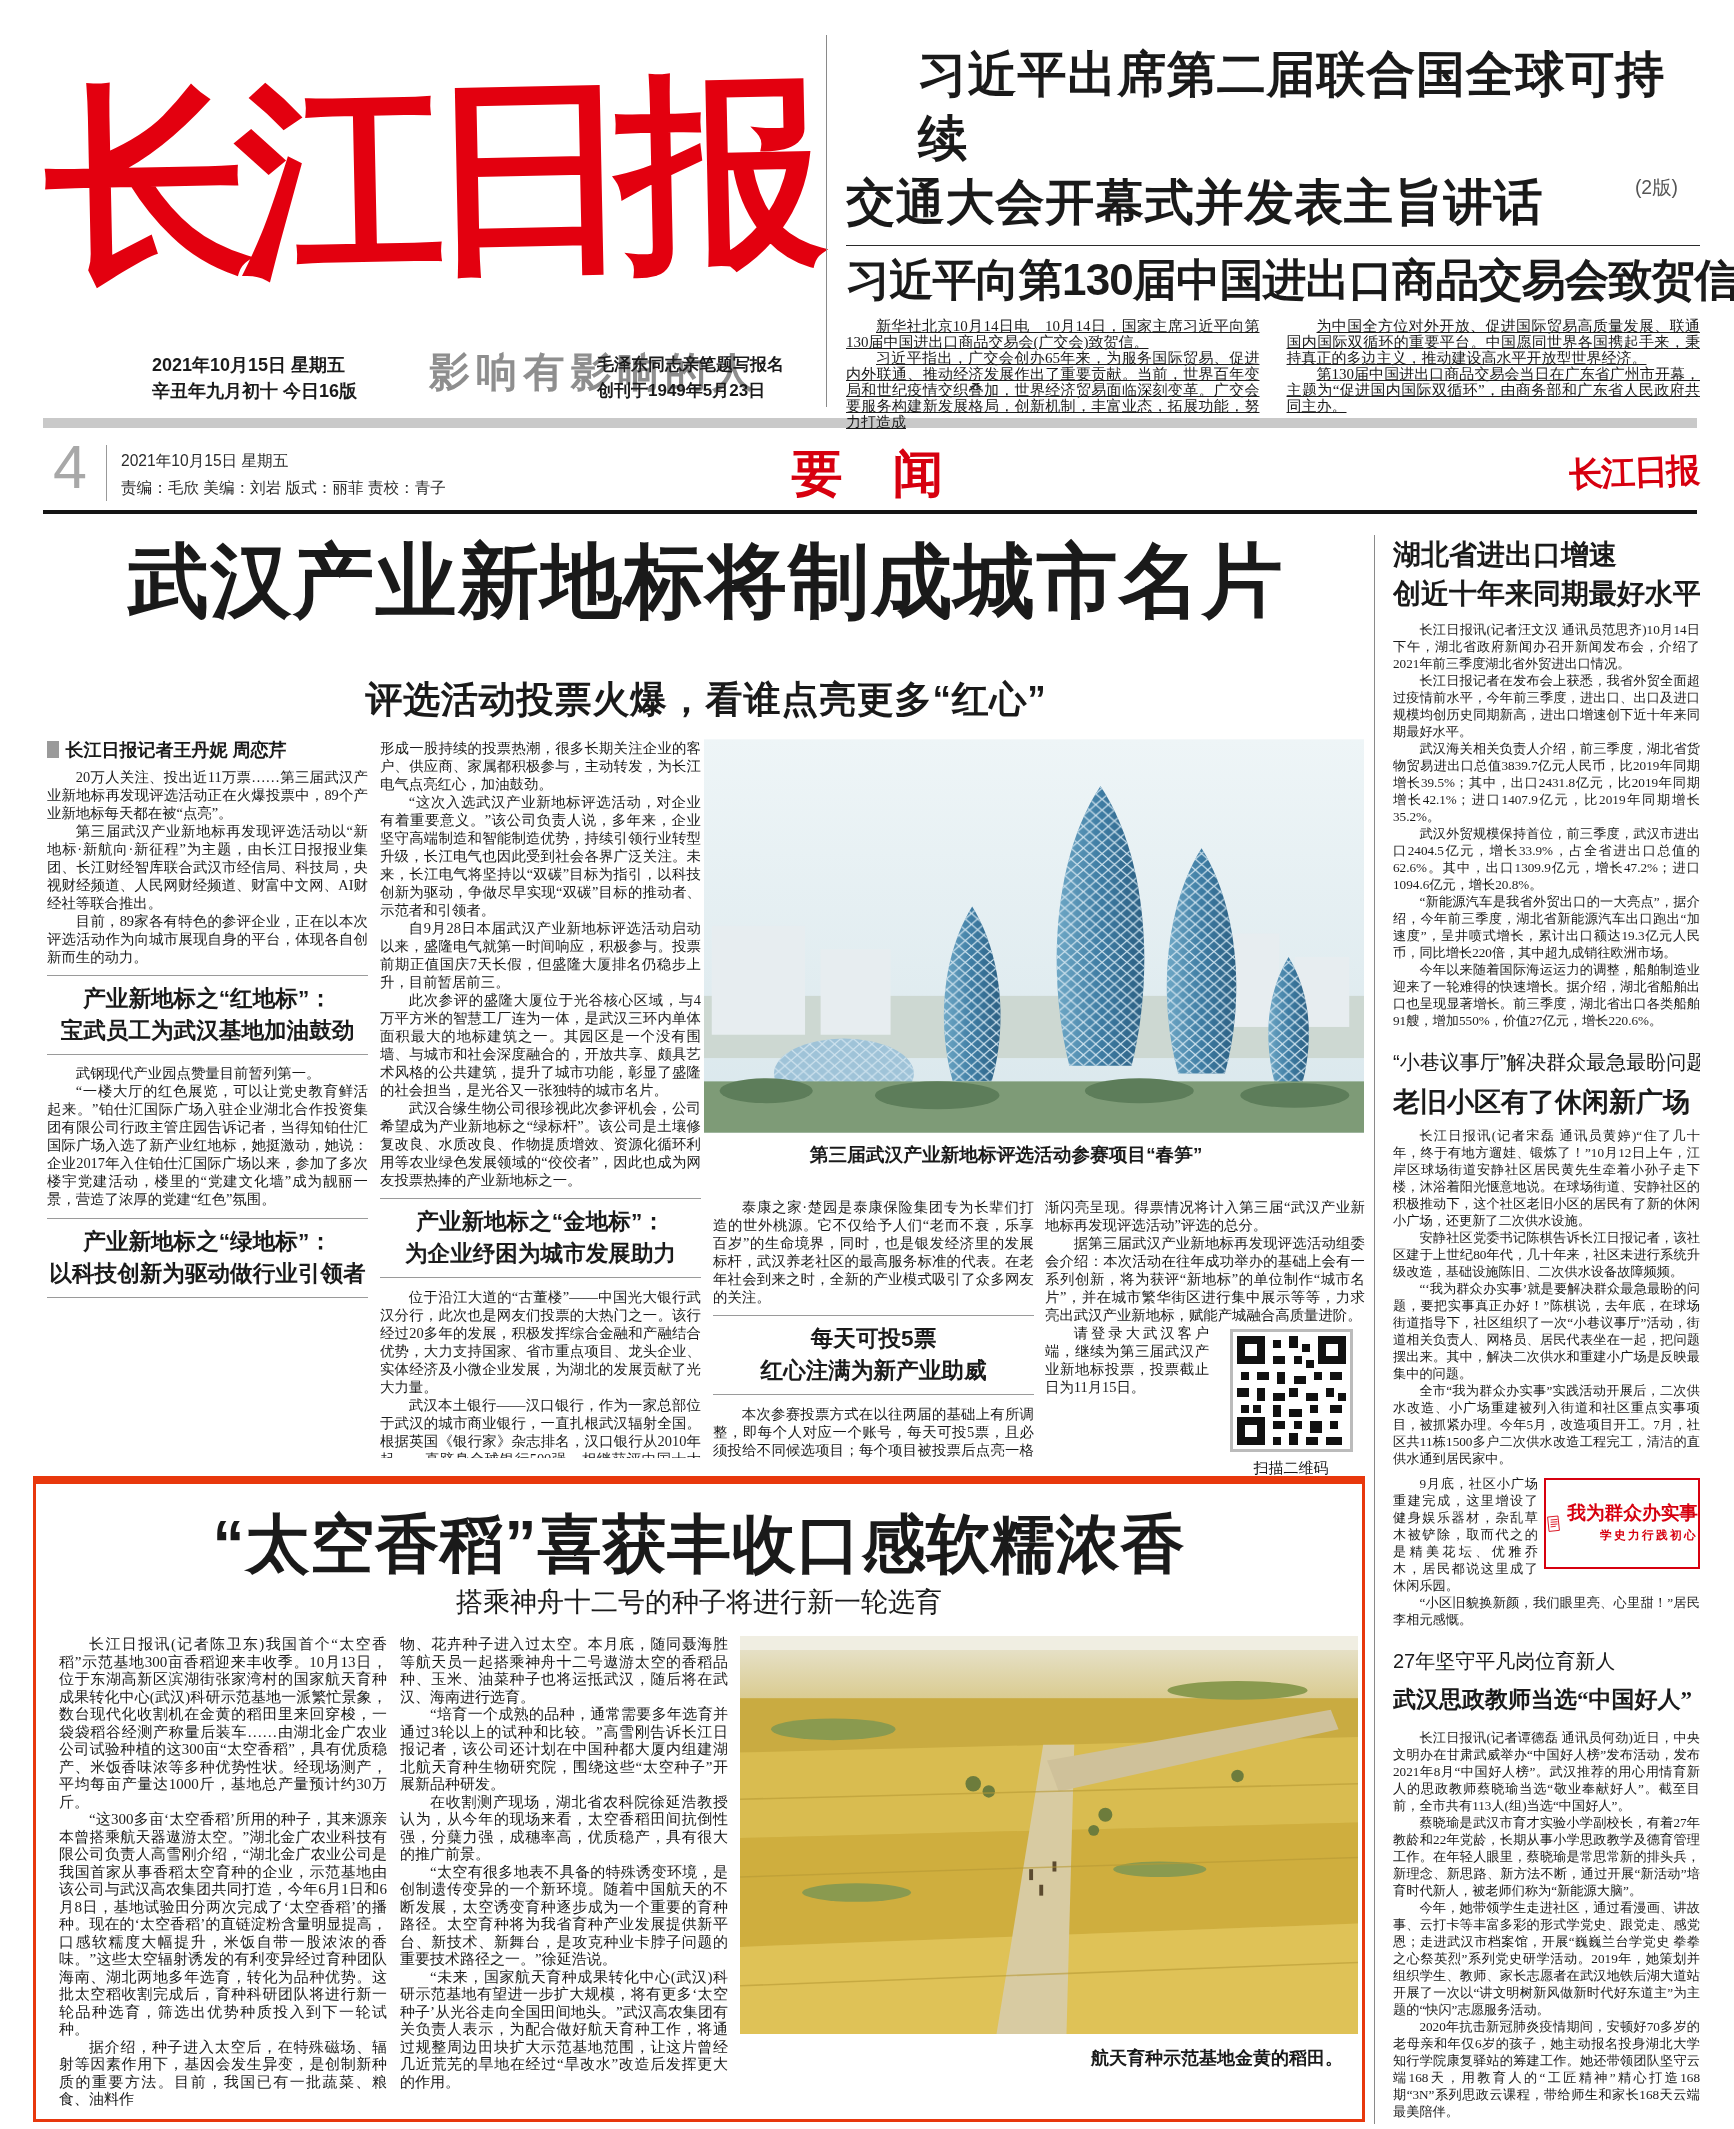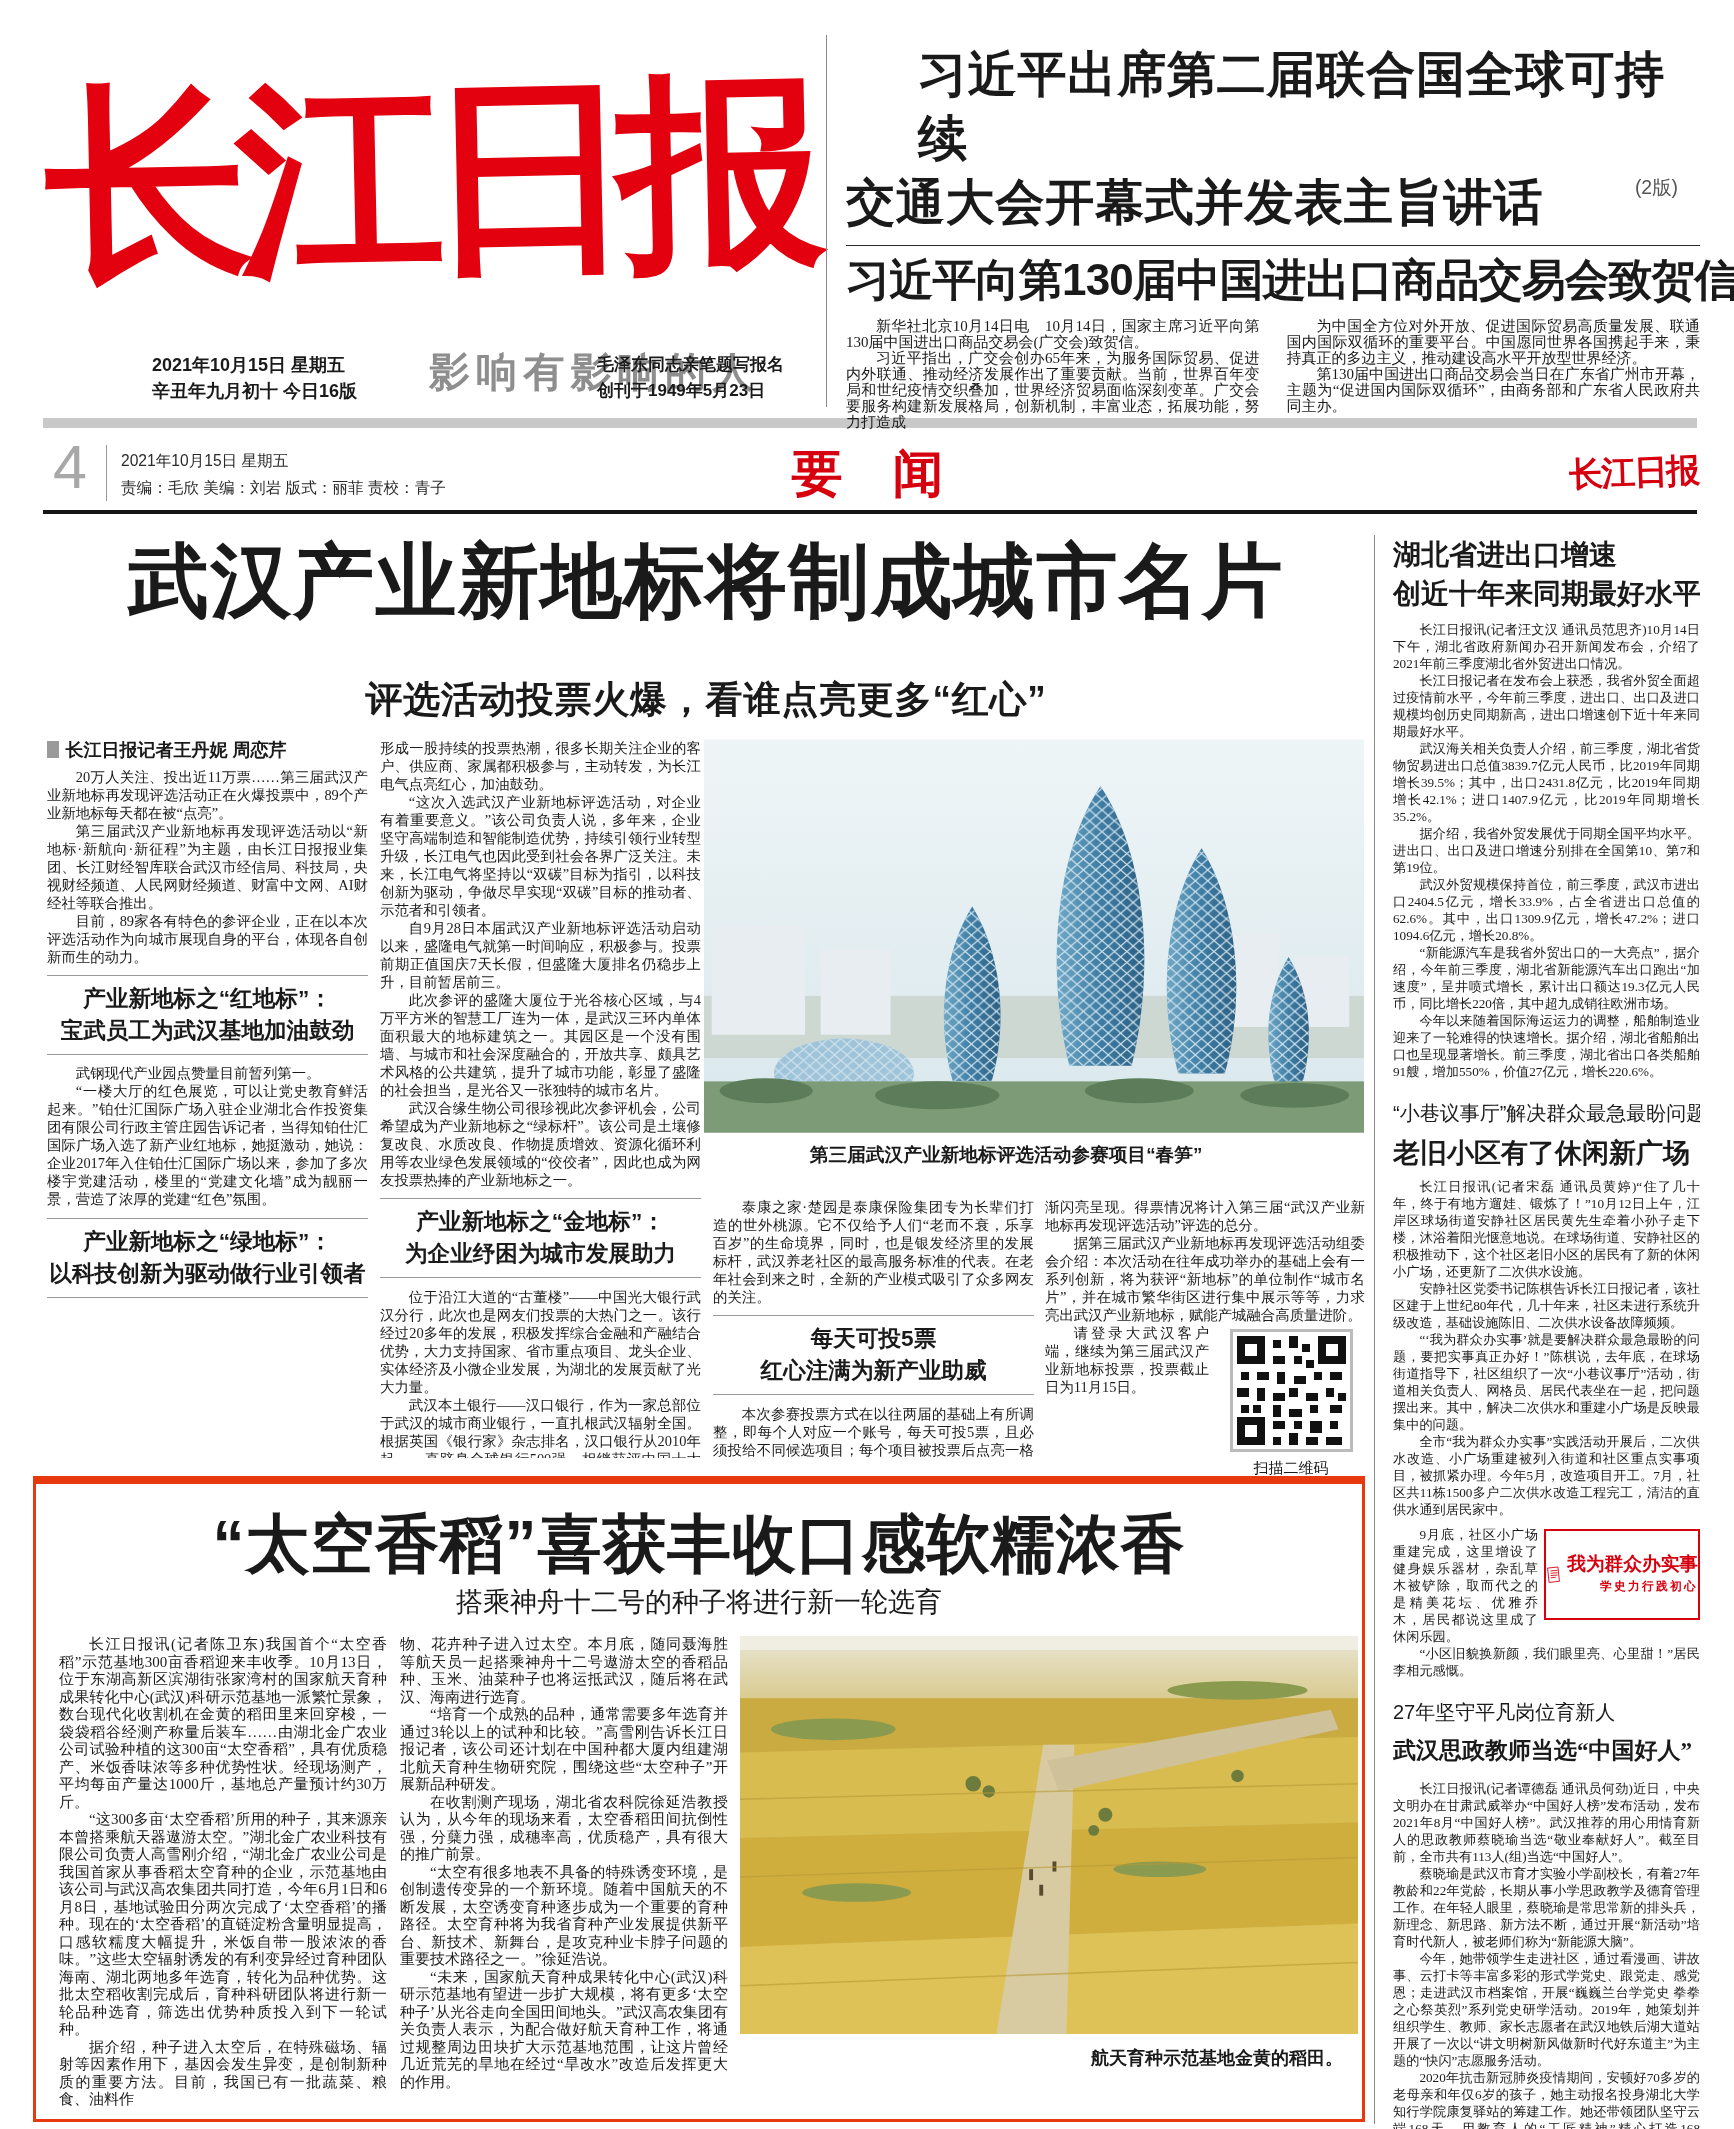--- a/index.html
+++ b/index.html
@@ -17,21 +17,21 @@
   #mast-founder{left:597px;top:352px;font-size:17px;line-height:26px;font-weight:bold;}
   #mast-vline{left:826px;top:35px;width:0.8px;height:372px;background:#8a8a8a;}
   #gray-band{left:43px;top:418px;width:1654px;height:10px;background:#c9c9c9;}
   
   #topnews{left:846px;top:37px;width:854px;}
   #tn-h1a{font-size:49px;font-weight:900;letter-spacing:0.8px;margin:4.7px 0 0 72px;line-height:64px;}
   #tn-h1b{font-size:49px;font-weight:900;letter-spacing:0.8px;line-height:64px;}
   #tn-pageref{position:absolute;right:22px;top:137px;font-size:19.4px;color:#555;}
   #tn-rule{border:none;border-top:1.6px solid #2a2a2a;margin:11px 0 7.8px 0;}
   #tn-h2{font-size:44px;font-weight:900;letter-spacing:-0.8px;line-height:54px;white-space:nowrap;}
-  #tn-body{display:flex;gap:27px;margin-top:11px;}
+  #tn-body{display:flex;gap:27px;margin-top:11px;text-decoration:underline;}
   #tn-body .tncol{width:417px;font-size:15px;line-height:16px;text-align:justify;}
   #tn-body p{margin:0;text-indent:2em;}
   
   #ph-num{left:53px;top:436px;font-size:61px;color:#a8a8a8;line-height:62px;}
   #ph-vline{left:106px;top:445px;width:0.8px;height:56px;background:#999;}
   #ph-info{left:121px;top:448px;font-size:15.6px;line-height:26.5px;color:#2a2a2a;}
   #ph-section{left:0;top:440px;width:1735px;text-align:center;color:#d7000f;
       font-size:51px;font-weight:900;letter-spacing:50px;text-indent:50px;}
   #ph-logo{right:36px;top:450px;color:#d7000f;font-family:"DejaVu Serif",serif;
       font-weight:bold;font-size:34px;transform:rotate(-2deg);letter-spacing:-1.6px;}
@@ -308,21 +308,20 @@
   <div id="sb-vline" class="abs"></div>
   <div id="sidebar" class="abs">
 
     <div class="sb-art">
       <div class="sb-title1">湖北省进出口增速</div>
       <div class="sb-title1">创近十年来同期最好水平</div>
       <div class="sb-body">
           <p class="para">长江日报讯(记者汪文汉  通讯员范思齐)10月14日下午，湖北省政府新闻办召开新闻发布会，介绍了2021年前三季度湖北省外贸进出口情况。</p>
           <p class="para">长江日报记者在发布会上获悉，我省外贸全面超过疫情前水平，今年前三季度，进出口、出口及进口规模均创历史同期新高，进出口增速创下近十年来同期最好水平。</p>
           <p class="para">武汉海关相关负责人介绍，前三季度，湖北省货物贸易进出口总值3839.7亿元人民币，比2019年同期增长39.5%；其中，出口2431.8亿元，比2019年同期增长42.1%；进口1407.9亿元，比2019年同期增长35.2%。</p>
-          <p class="para">据介绍，我省外贸发展优于同期全国平均水平。进出口、出口及进口增速分别排在全国第10、第7和第19位。</p>
           <p class="para">武汉外贸规模保持首位，前三季度，武汉市进出口2404.5亿元，增长33.9%，占全省进出口总值的62.6%。其中，出口1309.9亿元，增长47.2%；进口1094.6亿元，增长20.8%。</p>
           <p class="para">“新能源汽车是我省外贸出口的一大亮点”，据介绍，今年前三季度，湖北省新能源汽车出口跑出“加速度”，呈井喷式增长，累计出口额达19.3亿元人民币，同比增长220倍，其中超九成销往欧洲市场。</p>
           <p class="para">今年以来随着国际海运运力的调整，船舶制造业迎来了一轮难得的快速增长。据介绍，湖北省船舶出口也呈现显著增长。前三季度，湖北省出口各类船舶91艘，增加550%，价值27亿元，增长220.6%。</p>
         </div>
     </div>
 
     <div class="sb-art">
       <div class="sb-kicker">“小巷议事厅”解决群众最急最盼问题</div>
       <div class="sb-title2">老旧小区有了休闲新广场</div>
       <div class="sb-body">

